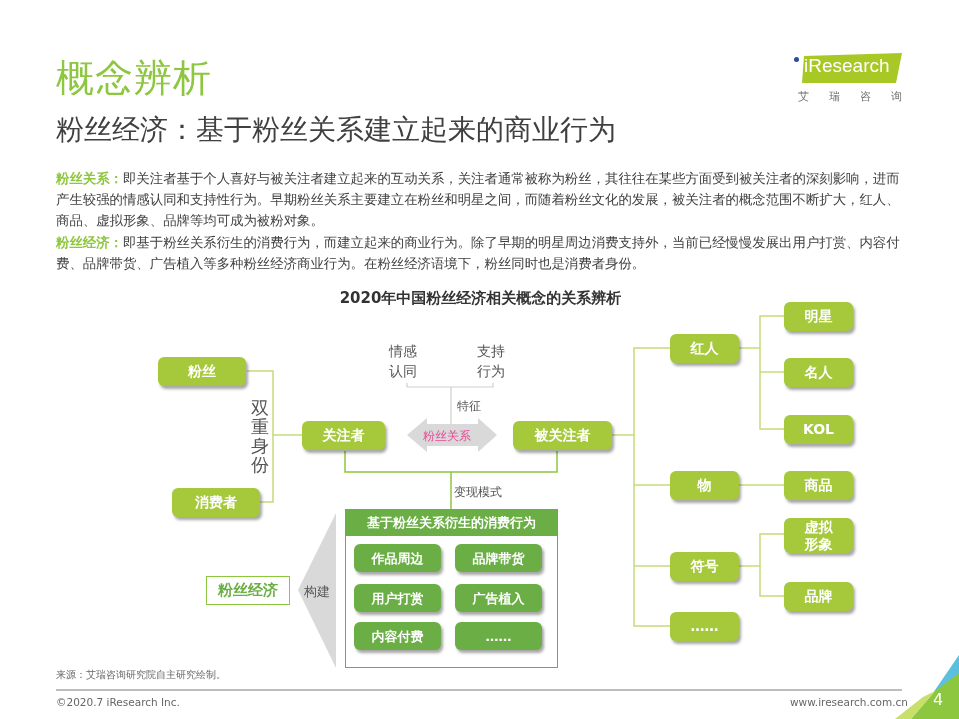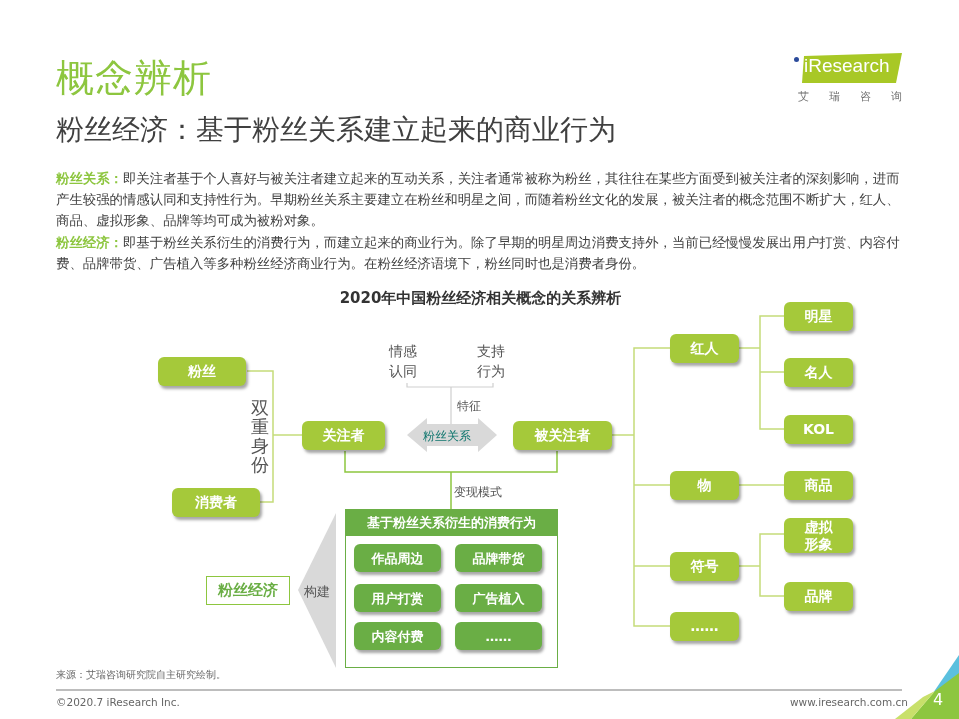--- a/index.html
+++ b/index.html
@@ -101,21 +101,21 @@
   <line x1="739" y1="566" x2="760" y2="566" stroke="#c5dc7a" stroke-width="1.5"></line>
   <polyline points="784,534 760,534 760,596 784,596" fill="none" stroke="#c5dc7a" stroke-width="1.5"></polyline>
 </svg>
 
 <div class="box" style="left:158px; top:357px; width:88px; height:29px;">粉丝</div>
 <div class="box" style="left:172px; top:488px; width:88px; height:29px;">消费者</div>
 <div class="vlabel" style="left:251px; top:398px;">双重身份</div>
 
 <div class="box" style="left:302px; top:421px; width:83px; height:29px;">关注者</div>
 <div class="box" style="left:513px; top:421px; width:99px; height:29px;">被关注者</div>
-<div class="glabel" style="left:423px; top:426px; font-size:12px; color:#0f766e;">粉丝关系</div>
+<div class="glabel" style="left:423px; top:426px; font-size:12px; color:#ec4899;">粉丝关系</div>
 <div class="glabel" style="left:389px; top:341px;">
   <div>情感</div>
   <div>认同</div>
 </div>
 <div class="glabel" style="left:477px; top:341px;">
   <div>支持</div>
   <div>行为</div>
 </div>
 <div class="glabel" style="left:457px; top:396px; font-size:12px;">特征</div>
 <div class="glabel" style="left:454px; top:482px; font-size:12px;">变现模式</div>

